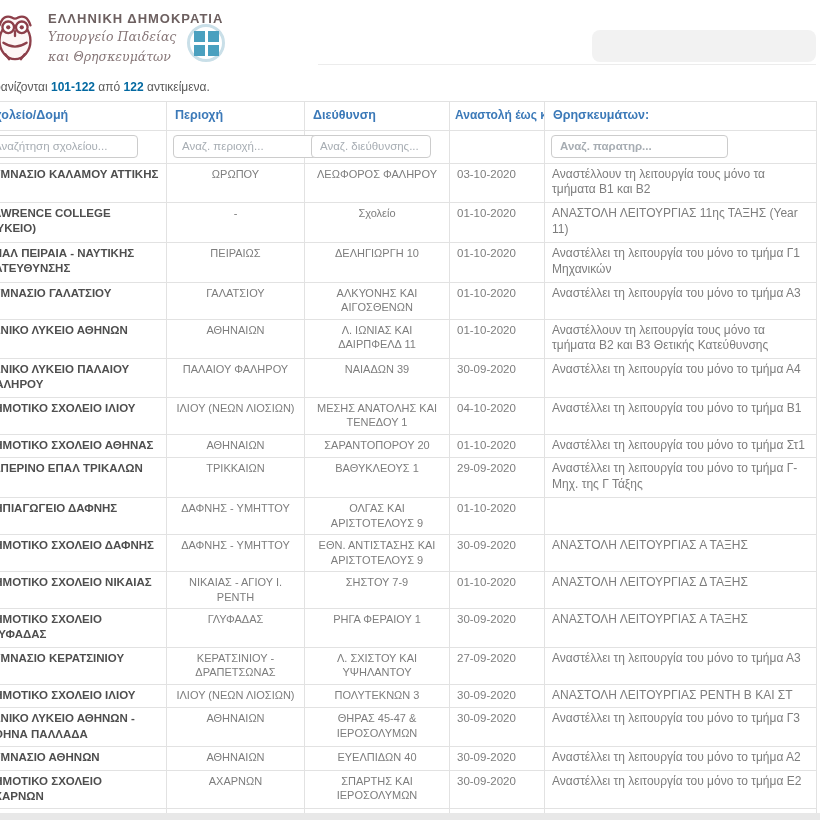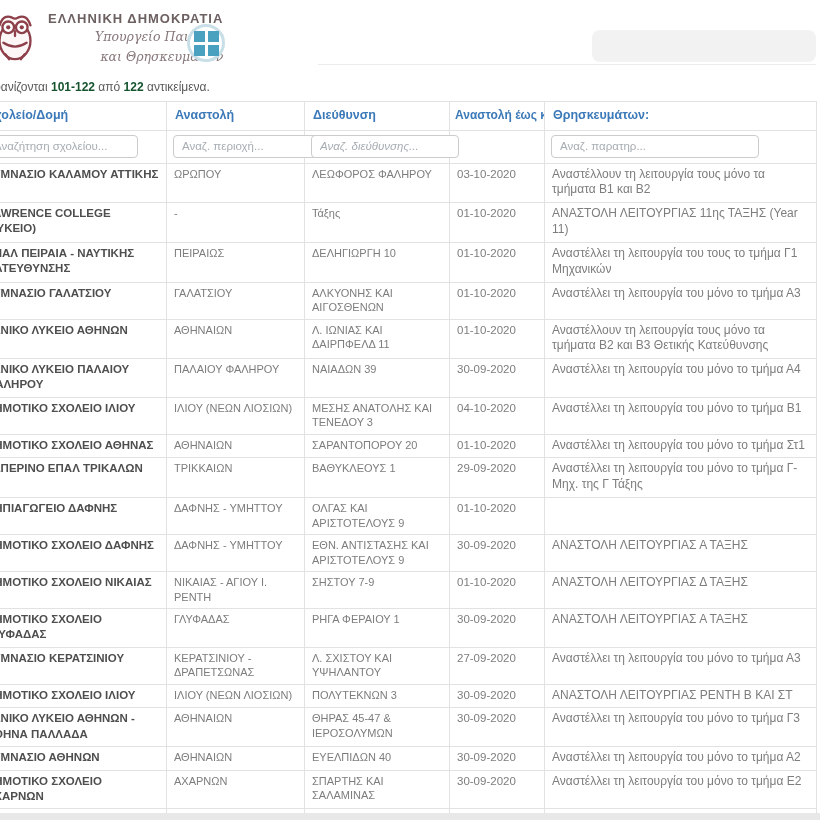--- a/index.html
+++ b/index.html
@@ -8,21 +8,21 @@
     width:820px; height:820px; background:#fff; overflow:hidden; position:relative;
     font-family:"Liberation Sans", sans-serif;
   }
   .viewport { position:absolute; inset:0; overflow:hidden; }
   
   .content { position:absolute; left:-22px; top:0; width:862px; }
 
   
   .gov-header { position:relative; height:66px; }
   .owl { position:absolute; left:8px; top:6px; width:58px; height:58px; }
-  .brand { position:absolute; left:70px; top:11px; text-align:right; }
+  .brand { position:absolute; left:70px; top:11px; text-align:left; }
   .brand .republic {
     font-size:13px; font-weight:bold; letter-spacing:1px; color:#6d6060;
   }
   .brand .ministry {
     font-family:"DejaVu Serif", serif; font-style:italic;
     font-size:12.5px; color:#877778; line-height:1.45; margin-top:2px;
   }
   .flag-logo {
     position:absolute; left:209px; top:24px; width:38px; height:38px;
     border:3px solid #c9dfe8; border-radius:50%; background:#fff;
@@ -34,45 +34,45 @@
     position:absolute; left:614px; top:30px; width:224px; height:32px;
     background:#f2f2f2; border-radius:8px;
   }
   .hdr-divider {
     position:absolute; left:340px; top:64px; width:498px; height:0;
     border-top:1px solid #ececec;
   }
 
   
   .pager { margin:14px 0 7px 0; font-size:12px; color:#5a5a5a; }
-  .pager b { color:#14532d; }
+  .pager b { color:#0369a1; }
 
   
   table { border-collapse:collapse; table-layout:fixed; width:838px; background:#fff; }
   th, td { border:1px solid #e2e2e2; text-align:left; vertical-align:top; }
   th {
     color:#3b79b8; font-size:12.5px; font-weight:bold;
     padding:5px 8px; line-height:1.3; background:#fff;
   }
   th.h-until { white-space:nowrap; overflow:hidden; font-size:12px; padding:6px 5px; }
   .filter-cell { padding:4px 6px 5px 6px; }
   .filter-cell input {
     height:23px; border:1px solid #ccc; border-radius:4px; background:#fff;
     font-family:"Liberation Sans", sans-serif; font-size:11.5px; color:#555;
     padding:0 8px; outline:none;
   }
   .filter-cell input::placeholder { color:#a7adb3; }
   .f-school  { width:153px; }
   .f-region  { width:145px; }
-  .f-address { width:148px;font-style:italic; }
-  .f-remarks { width:208px; }
+  .f-address { width:120px; }
+  .f-remarks { width:177px;font-weight:bold; }
 
   td { padding:3px 7px 4px 7px; font-size:11.5px; line-height:1.32; color:#7d7d7d; }
   td.c-school { font-weight:bold; color:#4e4e4e; font-size:11.5px; }
-  td.c-region, td.c-address { font-size:11px; }
+  td.c-region, td.c-address { font-size:11px;text-align:center; }
   td.c-until { font-size:11.5px;margin-top:8px; }
   td.c-remarks { font-size:12px; }
 
   
   .footer-strip {
     position:absolute; left:0; top:813px; width:862px; height:7px; background:#e8e8e8;
   }
 </style>
 </head>
 <body>
@@ -117,21 +117,21 @@
       <colgroup>
         <col style="width:188px">
           <col style="width:138px">
           <col style="width:145px">
           <col style="width:95px">
           <col style="width:272px">
       </colgroup>
       <thead>
         <tr>
           <th>Σχολείο/Δομή</th>
-          <th>Αναστολή</th>
+          <th>Περιοχή</th>
           <th>Διεύθυνση</th>
           <th class="h-until">Αναστολή έως και</th>
           <th>Θρησκευμάτων:</th>
         </tr>
         <tr>
           <td class="filter-cell"><input class="f-school" type="text" placeholder="Αναζήτηση σχολείου..." style=""></td>
           <td class="filter-cell"><input class="f-region" type="text" placeholder="Αναζ. περιοχή..." style=""></td>
           <td class="filter-cell"><input class="f-address" type="text" placeholder="Αναζ. διεύθυνσης..." style=""></td>
           <td class="filter-cell"></td>
           <td class="filter-cell"><input class="f-remarks" type="text" placeholder="Αναζ. παρατηρ..." style=""></td>
@@ -142,31 +142,31 @@
     <td class="c-school">ΓΥΜΝΑΣΙΟ ΚΑΛΑΜΟΥ ΑΤΤΙΚΗΣ</td>
     <td class="c-region">ΩΡΩΠΟΥ</td>
     <td class="c-address">ΛΕΩΦΟΡΟΣ ΦΑΛΗΡΟΥ</td>
     <td class="c-until">03-10-2020</td>
     <td class="c-remarks">Αναστέλλουν τη λειτουργία τους μόνο τα τμήματα Β1 και Β2</td>
   </tr>
 
   <tr>
     <td class="c-school">LAWRENCE COLLEGE (ΛΥΚΕΙΟ)</td>
     <td class="c-region">-</td>
-    <td class="c-address">Τάξης</td>
+    <td class="c-address">Σχολείο</td>
     <td class="c-until">01-10-2020</td>
     <td class="c-remarks">ΑΝΑΣΤΟΛΗ ΛΕΙΤΟΥΡΓΙΑΣ 11ης ΤΑΞΗΣ (Year 11)</td>
   </tr>
 
   <tr>
     <td class="c-school">ΕΠΑΛ ΠΕΙΡΑΙΑ - ΝΑΥΤΙΚΗΣ ΚΑΤΕΥΘΥΝΣΗΣ</td>
     <td class="c-region">ΠΕΙΡΑΙΩΣ</td>
     <td class="c-address">ΔΕΛΗΓΙΩΡΓΗ 10</td>
     <td class="c-until">01-10-2020</td>
-    <td class="c-remarks">Αναστέλλει τη λειτουργία του τους το τμήμα Γ1 Μηχανικών</td>
+    <td class="c-remarks">Αναστέλλει τη λειτουργία του μόνο το τμήμα Γ1 Μηχανικών</td>
   </tr>
 
   <tr>
     <td class="c-school">ΓΥΜΝΑΣΙΟ ΓΑΛΑΤΣΙΟΥ</td>
     <td class="c-region">ΓΑΛΑΤΣΙΟΥ</td>
     <td class="c-address">ΑΛΚΥΟΝΗΣ ΚΑΙ ΑΙΓΟΣΘΕΝΩΝ</td>
     <td class="c-until">01-10-2020</td>
     <td class="c-remarks">Αναστέλλει τη λειτουργία του μόνο το τμήμα Α3</td>
   </tr>
 
@@ -182,21 +182,21 @@
     <td class="c-school">ΓΕΝΙΚΟ ΛΥΚΕΙΟ ΠΑΛΑΙΟΥ ΦΑΛΗΡΟΥ</td>
     <td class="c-region">ΠΑΛΑΙΟΥ ΦΑΛΗΡΟΥ</td>
     <td class="c-address">ΝΑΙΑΔΩΝ 39</td>
     <td class="c-until">30-09-2020</td>
     <td class="c-remarks">Αναστέλλει τη λειτουργία του μόνο το τμήμα Α4</td>
   </tr>
 
   <tr>
     <td class="c-school">ΔΗΜΟΤΙΚΟ ΣΧΟΛΕΙΟ ΙΛΙΟΥ</td>
     <td class="c-region">ΙΛΙΟΥ (ΝΕΩΝ ΛΙΟΣΙΩΝ)</td>
-    <td class="c-address">ΜΕΣΗΣ ΑΝΑΤΟΛΗΣ ΚΑΙ ΤΕΝΕΔΟΥ 3</td>
+    <td class="c-address">ΜΕΣΗΣ ΑΝΑΤΟΛΗΣ ΚΑΙ ΤΕΝΕΔΟΥ 1</td>
     <td class="c-until">04-10-2020</td>
     <td class="c-remarks">Αναστέλλει τη λειτουργία του μόνο το τμήμα Β1</td>
   </tr>
 
   <tr>
     <td class="c-school">ΔΗΜΟΤΙΚΟ ΣΧΟΛΕΙΟ ΑΘΗΝΑΣ</td>
     <td class="c-region">ΑΘΗΝΑΙΩΝ</td>
     <td class="c-address">ΣΑΡΑΝΤΟΠΟΡΟΥ 20</td>
     <td class="c-until">01-10-2020</td>
     <td class="c-remarks">Αναστέλλει τη λειτουργία του μόνο το τμήμα Στ1</td>
@@ -270,21 +270,21 @@
     <td class="c-school">ΓΥΜΝΑΣΙΟ ΑΘΗΝΩΝ</td>
     <td class="c-region">ΑΘΗΝΑΙΩΝ</td>
     <td class="c-address">ΕΥΕΛΠΙΔΩΝ 40</td>
     <td class="c-until">30-09-2020</td>
     <td class="c-remarks">Αναστέλλει τη λειτουργία του μόνο το τμήμα Α2</td>
   </tr>
 
   <tr>
     <td class="c-school">ΔΗΜΟΤΙΚΟ ΣΧΟΛΕΙΟ ΑΧΑΡΝΩΝ</td>
     <td class="c-region">ΑΧΑΡΝΩΝ</td>
-    <td class="c-address">ΣΠΑΡΤΗΣ ΚΑΙ ΣΑΛΑΜΙΝΑΣ</td>
+    <td class="c-address">ΣΠΑΡΤΗΣ ΚΑΙ ΙΕΡΟΣΟΛΥΜΩΝ</td>
     <td class="c-until">30-09-2020</td>
     <td class="c-remarks">Αναστέλλει τη λειτουργία του μόνο το τμήμα Ε2</td>
   </tr>
 
   <tr>
     <td class="c-school">ΕΙΔΙΚΟ ΔΗΜΟΤΙΚΟ ΣΧΟΛΕΙΟ ΣΑΛΑΜΙΝΑΣ</td>
     <td class="c-region">ΠΑΛΟΥΚΙΑ ΣΑΛΑΜΙΝΟΣ</td>
     <td class="c-address">ΚΙΛΚΙΣ 1 &amp; Λ. ΣΑΛΑΜΙΝΑΣ 19</td>
     <td class="c-until">30-09-2020</td>
     <td class="c-remarks"></td>

